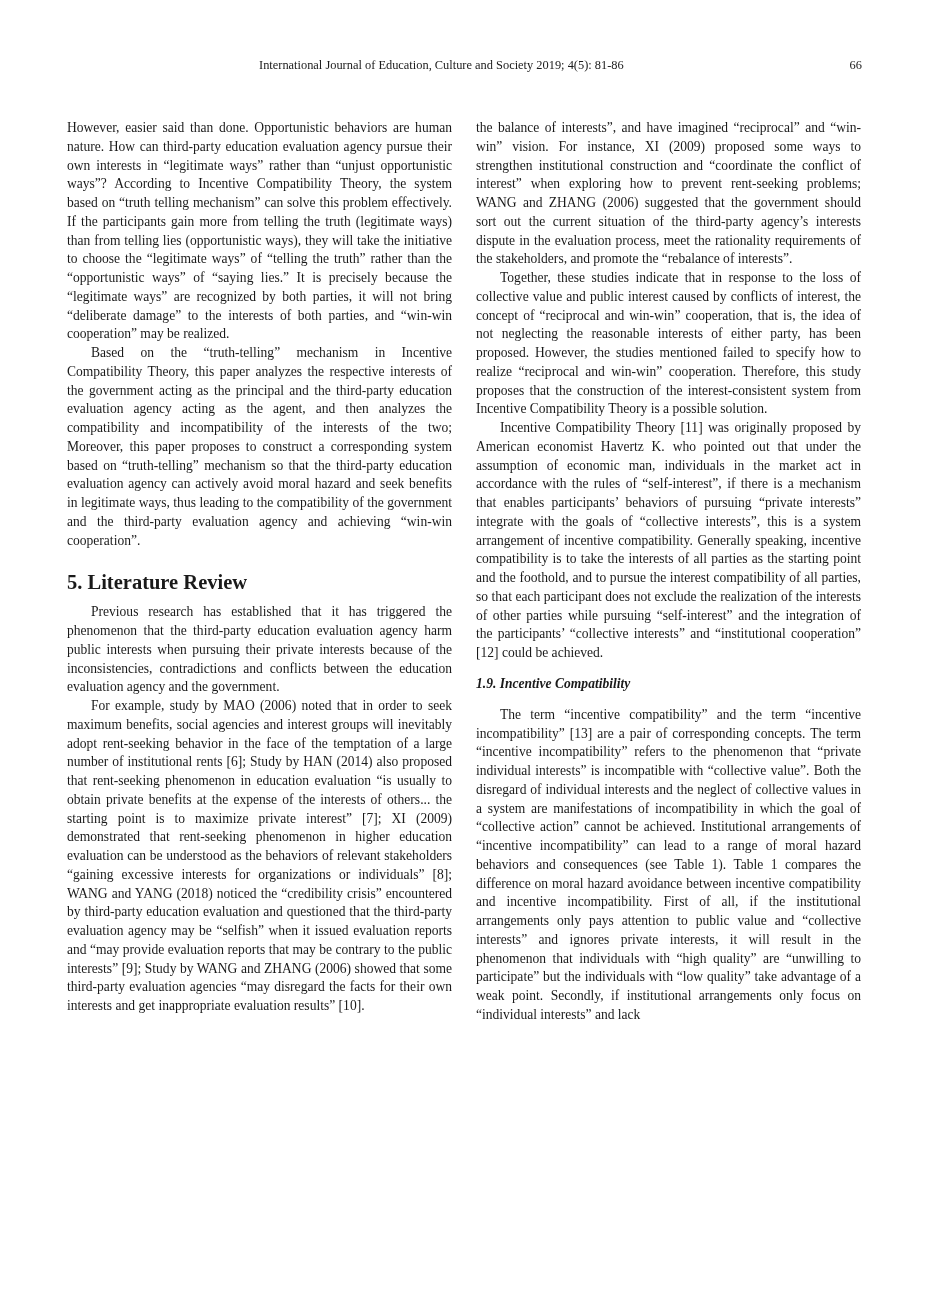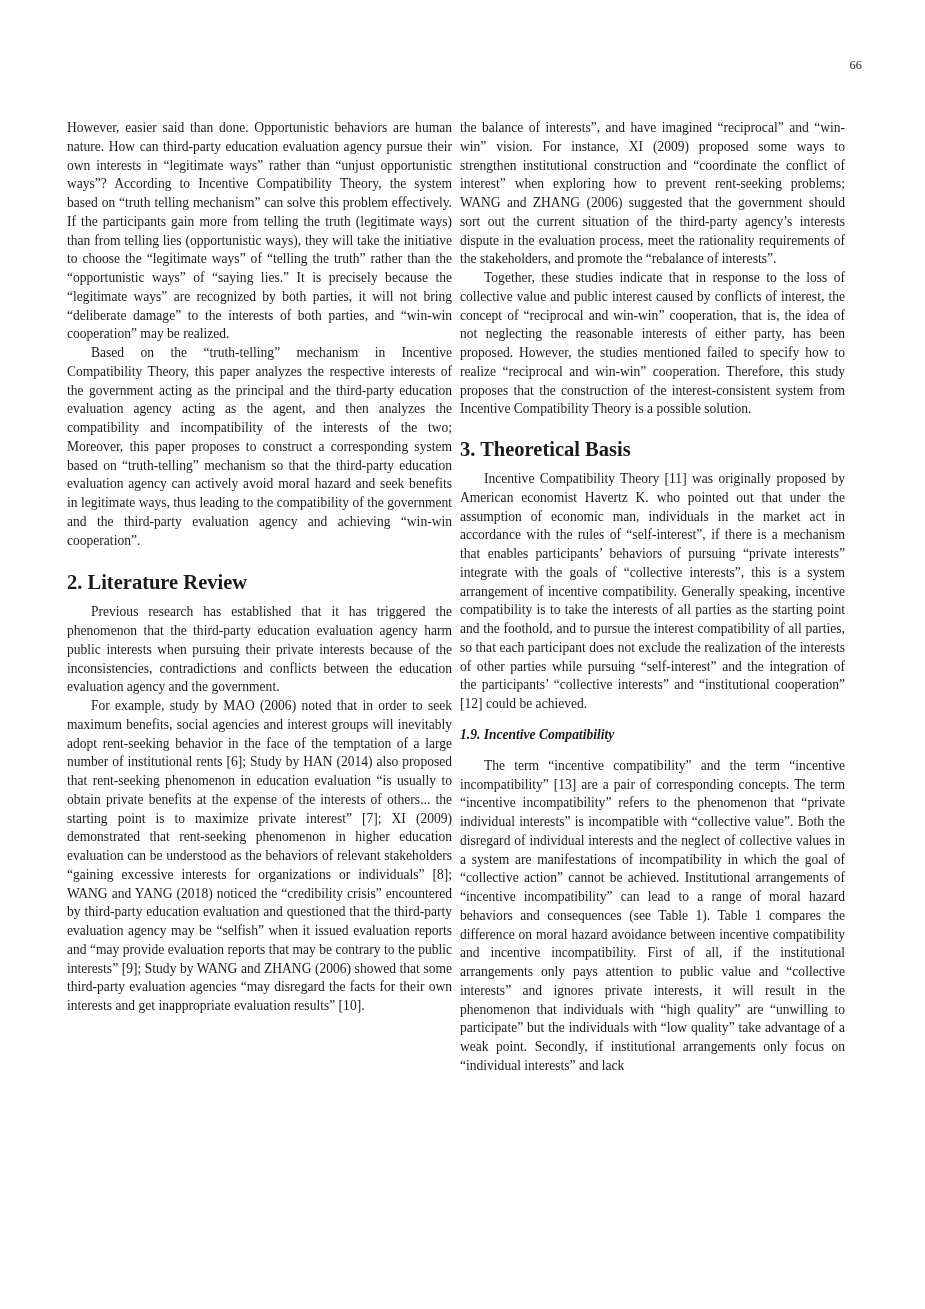--- a/index.html
+++ b/index.html
@@ -15,21 +15,21 @@
     position: absolute; left: 259px; top: 0; white-space: nowrap;
   }
   .running-header .page-num {
     position: absolute; right: 63px; top: 0;
   }
   .column {
     position: absolute; top: 119px; width: 385px;
     font-size: 13.55px; line-height: 18.75px;
   }
   .col-left { left: 67px; }
-  .col-right { left: 460px; }
+  .col-right { left: 476px; }
   p {
     margin: 0; text-align: justify; text-align-last: auto;
     hyphens: none;
   }
   p.indent { text-indent: 24px; }
   p.noindent { text-indent: 0; }
   h2 {
     margin: 0; font-family: "Liberation Serif", serif; font-weight: bold;
     font-size: 20.5px; line-height: 24px;
   }
@@ -38,31 +38,31 @@
     font-size: 13.55px; line-height: 18px;
   }
   .col-left h2 { margin-top: 20px; margin-bottom: 9px; }
   .col-right h2.theory { margin-top: 18px; margin-bottom: 9px; }
   .col-right h3 { margin-top: 12px; margin-bottom: 13px; }
 </style>
 </head>
 <body>
 
 <div class="running-header">
+  <span class="journal">International Journal of Education, Culture and Society 2019; 4(5): 81-86</span>
   <span class="page-num">66</span>
 </div>
 
 <div class="column col-left">
   <p class="noindent">However, easier said than done. Opportunistic behaviors are human nature. How can third-party education evaluation agency pursue their own interests in “legitimate ways” rather than “unjust opportunistic ways”? According to Incentive Compatibility Theory, the system based on “truth telling mechanism” can solve this problem effectively. If the participants gain more from telling the truth (legitimate ways) than from telling lies (opportunistic ways), they will take the initiative to choose the “legitimate ways” of “telling the truth” rather than the “opportunistic ways” of “saying lies.” It is precisely because the “legitimate ways” are recognized by both parties, it will not bring “deliberate damage” to the interests of both parties, and “win-win cooperation” may be realized.</p>
   <p class="indent">Based on the “truth-telling” mechanism in Incentive Compatibility Theory, this paper analyzes the respective interests of the government acting as the principal and the third-party education evaluation agency acting as the agent, and then analyzes the compatibility and incompatibility of the interests of the two; Moreover, this paper proposes to construct a corresponding system based on “truth-telling” mechanism so that the third-party education evaluation agency can actively avoid moral hazard and seek benefits in legitimate ways, thus leading to the compatibility of the government and the third-party evaluation agency and achieving “win-win cooperation”.</p>
-  <h2>2. Literature Review</h2>
+  <h2>5. Literature Review</h2>
   <p class="indent">Previous research has established that it has triggered the phenomenon that the third-party education evaluation agency harm public interests when pursuing their private interests because of the inconsistencies, contradictions and conflicts between the education evaluation agency and the government.</p>
   <p class="indent">For example, study by MAO (2006) noted that in order to seek maximum benefits, social agencies and interest groups will inevitably adopt rent-seeking behavior in the face of the temptation of a large number of institutional rents [6]; Study by HAN (2014) also proposed that rent-seeking phenomenon in education evaluation “is usually to obtain private benefits at the expense of the interests of others... the starting point is to maximize private interest” [7]; XI (2009) demonstrated that rent-seeking phenomenon in higher education evaluation can be understood as the behaviors of relevant stakeholders “gaining excessive interests for organizations or individuals” [8]; WANG and YANG (2018) noticed the “credibility crisis” encountered by third-party education evaluation and questioned that the third-party evaluation agency may be “selfish” when it issued evaluation reports and “may provide evaluation reports that may be contrary to the public interests” [9]; Study by WANG and ZHANG (2006) showed that some third-party evaluation agencies “may disregard the facts for their own interests and get inappropriate evaluation results” [10].</p>
 </div>
 
 <div class="column col-right">
   <p class="noindent">the balance of interests”, and have imagined “reciprocal” and “win-win” vision. For instance, XI (2009) proposed some ways to strengthen institutional construction and “coordinate the conflict of interest” when exploring how to prevent rent-seeking problems; WANG and ZHANG (2006) suggested that the government should sort out the current situation of the third-party agency’s interests dispute in the evaluation process, meet the rationality requirements of the stakeholders, and promote the “rebalance of interests”.</p>
   <p class="indent">Together, these studies indicate that in response to the loss of collective value and public interest caused by conflicts of interest, the concept of “reciprocal and win-win” cooperation, that is, the idea of not neglecting the reasonable interests of either party, has been proposed. However, the studies mentioned failed to specify how to realize “reciprocal and win-win” cooperation. Therefore, this study proposes that the construction of the interest-consistent system from Incentive Compatibility Theory is a possible solution.</p>
-  <h2 class="theory">3. Theoretical Basis</h2>
   <p class="indent">Incentive Compatibility Theory [11] was originally proposed by American economist Havertz K. who pointed out that under the assumption of economic man, individuals in the market act in accordance with the rules of “self-interest”, if there is a mechanism that enables participants’ behaviors of pursuing “private interests” integrate with the goals of “collective interests”, this is a system arrangement of incentive compatibility. Generally speaking, incentive compatibility is to take the interests of all parties as the starting point and the foothold, and to pursue the interest compatibility of all parties, so that each participant does not exclude the realization of the interests of other parties while pursuing “self-interest” and the integration of the participants’ “collective interests” and “institutional cooperation” [12] could be achieved.</p>
   <h3>1.9. Incentive Compatibility</h3>
   <p class="indent">The term “incentive compatibility” and the term “incentive incompatibility” [13] are a pair of corresponding concepts. The term “incentive incompatibility” refers to the phenomenon that “private individual interests” is incompatible with “collective value”. Both the disregard of individual interests and the neglect of collective values in a system are manifestations of incompatibility in which the goal of “collective action” cannot be achieved. Institutional arrangements of “incentive incompatibility” can lead to a range of moral hazard behaviors and consequences (see Table 1). Table 1 compares the difference on moral hazard avoidance between incentive compatibility and incentive incompatibility. First of all, if the institutional arrangements only pays attention to public value and “collective interests” and ignores private interests, it will result in the phenomenon that individuals with “high quality” are “unwilling to participate” but the individuals with “low quality” take advantage of a weak point. Secondly, if institutional arrangements only focus on “individual interests” and lack</p>
 </div>
 
 </body></html>

